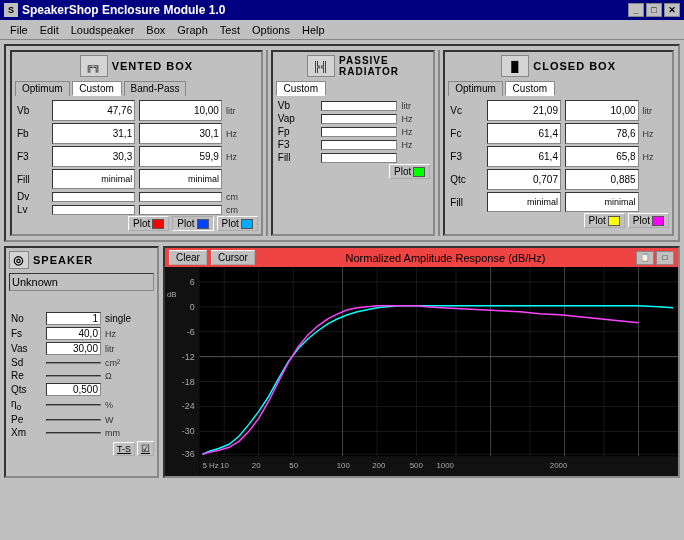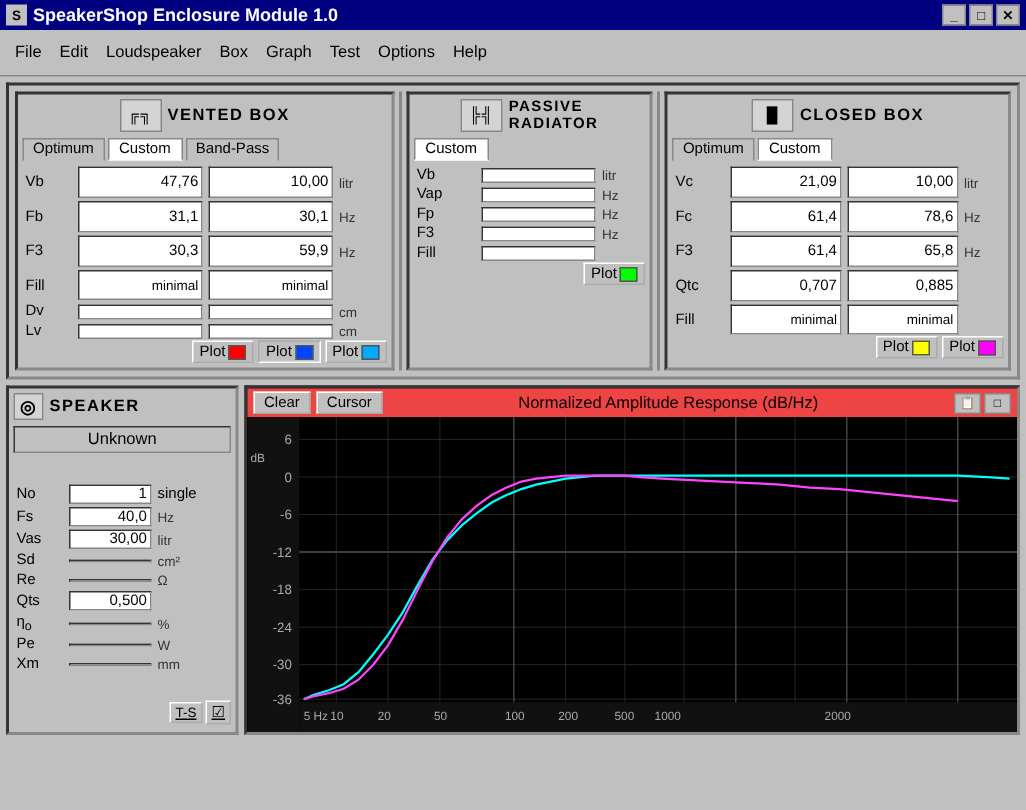--- a/index.html
+++ b/index.html
@@ -41,21 +41,21 @@
       font-size: 9px;
       display: flex; align-items: center; justify-content: center;
       cursor: pointer;
       color: black;
     }
     .menu-bar {
       background: #c0c0c0;
       display: flex;
       padding: 2px 4px;
       border-bottom: 1px solid #888;
-      height: 31px;
+      height: 20px;
       align-items: center;
     }
     .menu-item {
       padding: 1px 6px;
       cursor: pointer;
       font-size: 11px;
     }
     .main-content {
       padding: 4px;
       display: flex;
@@ -173,21 +173,21 @@
     .speaker-icon {
       width: 20px; height: 18px;
       border: 1px solid #888;
       background: #d4d4d4;
       display: flex; align-items: center; justify-content: center;
       font-size: 12px;
     }
     .speaker-name {
       background: #c0c0c0;
       border: 1px inset #888;
-      text-align: center;
+      text-align: left;
       padding: 2px;
       width: 100%;
       margin-bottom: 4px;
       font-size: 11px;
     }
     .sp-table {
       width: 100%;
       border-collapse: collapse;
       font-size: 10px;
       margin-top: 20px;
@@ -197,21 +197,21 @@
       background: white;
       border: 1px inset #888;
       text-align: right;
       padding: 0 2px;
       min-width: 30px;
     }
     .ts-row {
       display: flex;
       align-items: center;
       justify-content: flex-end;
-      margin-top: 18px;
+      margin-top: 2px;
       gap: 2px;
       text-decoration: underline;
     }
     .ts-btn {
       background: #c0c0c0;
       border: 1px outset #fff;
       padding: 1px 3px;
       font-size: 9px;
       cursor: pointer;
     }

